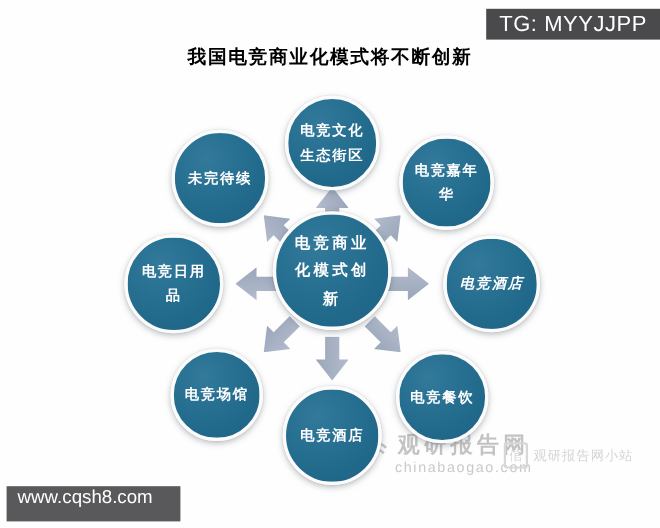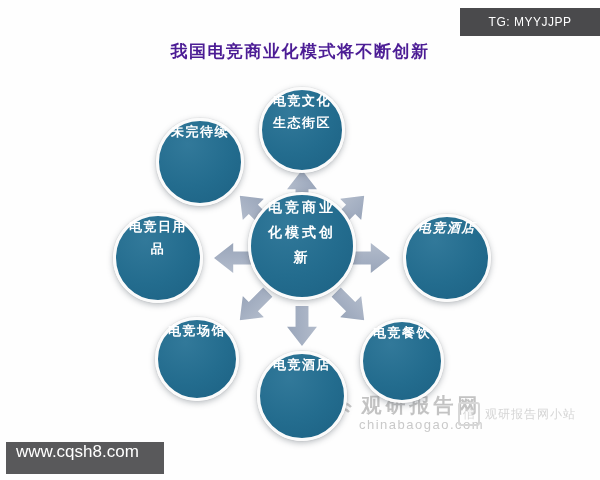--- a/index.html
+++ b/index.html
@@ -4,29 +4,29 @@
 <style>
   * { margin:0; padding:0; box-sizing:border-box; }
   body { background:#ffffff; }
   .canvas {
     position:relative; width:600px; height:480px; background:#fefefe;
     font-family:"Liberation Sans","DejaVu Sans",sans-serif; overflow:hidden;
   }
 
   
   .tg-bar {
-    position:absolute; top:8px; right:0; width:140px; height:28px;
-    background:#4a4a4c; color:#fff; font-size:12px; letter-spacing:0.5px;
+    position:absolute; top:8px; right:0; width:158px; height:28px;
+    background:#4a4a4c; color:#fff; font-size:20px; letter-spacing:0.5px;
     display:flex; align-items:center; justify-content:center; z-index:6;
   }
 
   
   .title {
     position:absolute; top:40px; left:0; width:600px; text-align:center;
-    font-size:17px; font-weight:bold; color:#4c1d95; letter-spacing:1.5px; z-index:3;
+    font-size:17px; font-weight:bold; color:#000000; letter-spacing:1.5px; z-index:3;
   }
 
   
   .wm-main {
     position:absolute; left:316px; top:394px; display:flex; align-items:flex-start;
     gap:5px; z-index:1; color:#c6c6c6;text-align:center;
   }
   .wm-main .wm-text-col { display:flex; flex-direction:column; line-height:1.1; }
   .wm-name { font-size:20px; font-weight:bold; letter-spacing:4px; color:#c3c3c3; }
   .wm-domain { font-size:13px; letter-spacing:1.5px; color:#c9c9c9; margin-top:2px; }
@@ -47,21 +47,21 @@
     position:absolute; left:6px; top:442px; width:158px; height:32px;
     background:#59595b; color:#fff; font-size:17px;
     display:flex; padding-left:10px; z-index:6;
   }
 
   
   .node {
     position:absolute; border-radius:50%;
     background:radial-gradient(circle at 35% 28%, #32799a 0%, #236c8e 55%, #1c6183 100%);
     color:#fff; font-weight:bold; text-align:center;
-    display:flex; justify-content:center;
+    display:flex; align-items:center; justify-content:center;
     border:3px solid #fbfbfb;
     box-shadow:0 2px 6px rgba(80,90,100,0.4), 0 0 0 1px rgba(0,0,0,0.03);
     z-index:4;
   }
   .node .label { white-space:pre-line; letter-spacing:1.5px; }
   .node-center { left:248px; top:192px; width:108px; height:108px; font-size:14px; z-index:5; }
   .node-center .label { line-height:1.8; letter-spacing:3px; }
   .node-sat { font-size:13px; }
   .node-sat .label { line-height:1.7; }
   .pos-top    { left:259px; top:87px;  width:86px; height:86px; }
@@ -159,20 +159,24 @@
   <div class="node node-center">
     <span class="label">电竞商业
 化模式创
 新</span>
   </div>
 
   <div class="node node-sat pos-top">
     <span class="label">电竞文化
 生态街区</span>
   </div>
+  <div class="node node-sat pos-tr">
+    <span class="label">电竞嘉年
+华</span>
+  </div>
   <div class="node node-sat pos-right">
     <span class="label">电竞酒店</span>
   </div>
   <div class="node node-sat pos-br">
     <span class="label">电竞餐饮</span>
   </div>
   <div class="node node-sat pos-bottom">
     <span class="label">电竞酒店</span>
   </div>
   <div class="node node-sat pos-bl">

